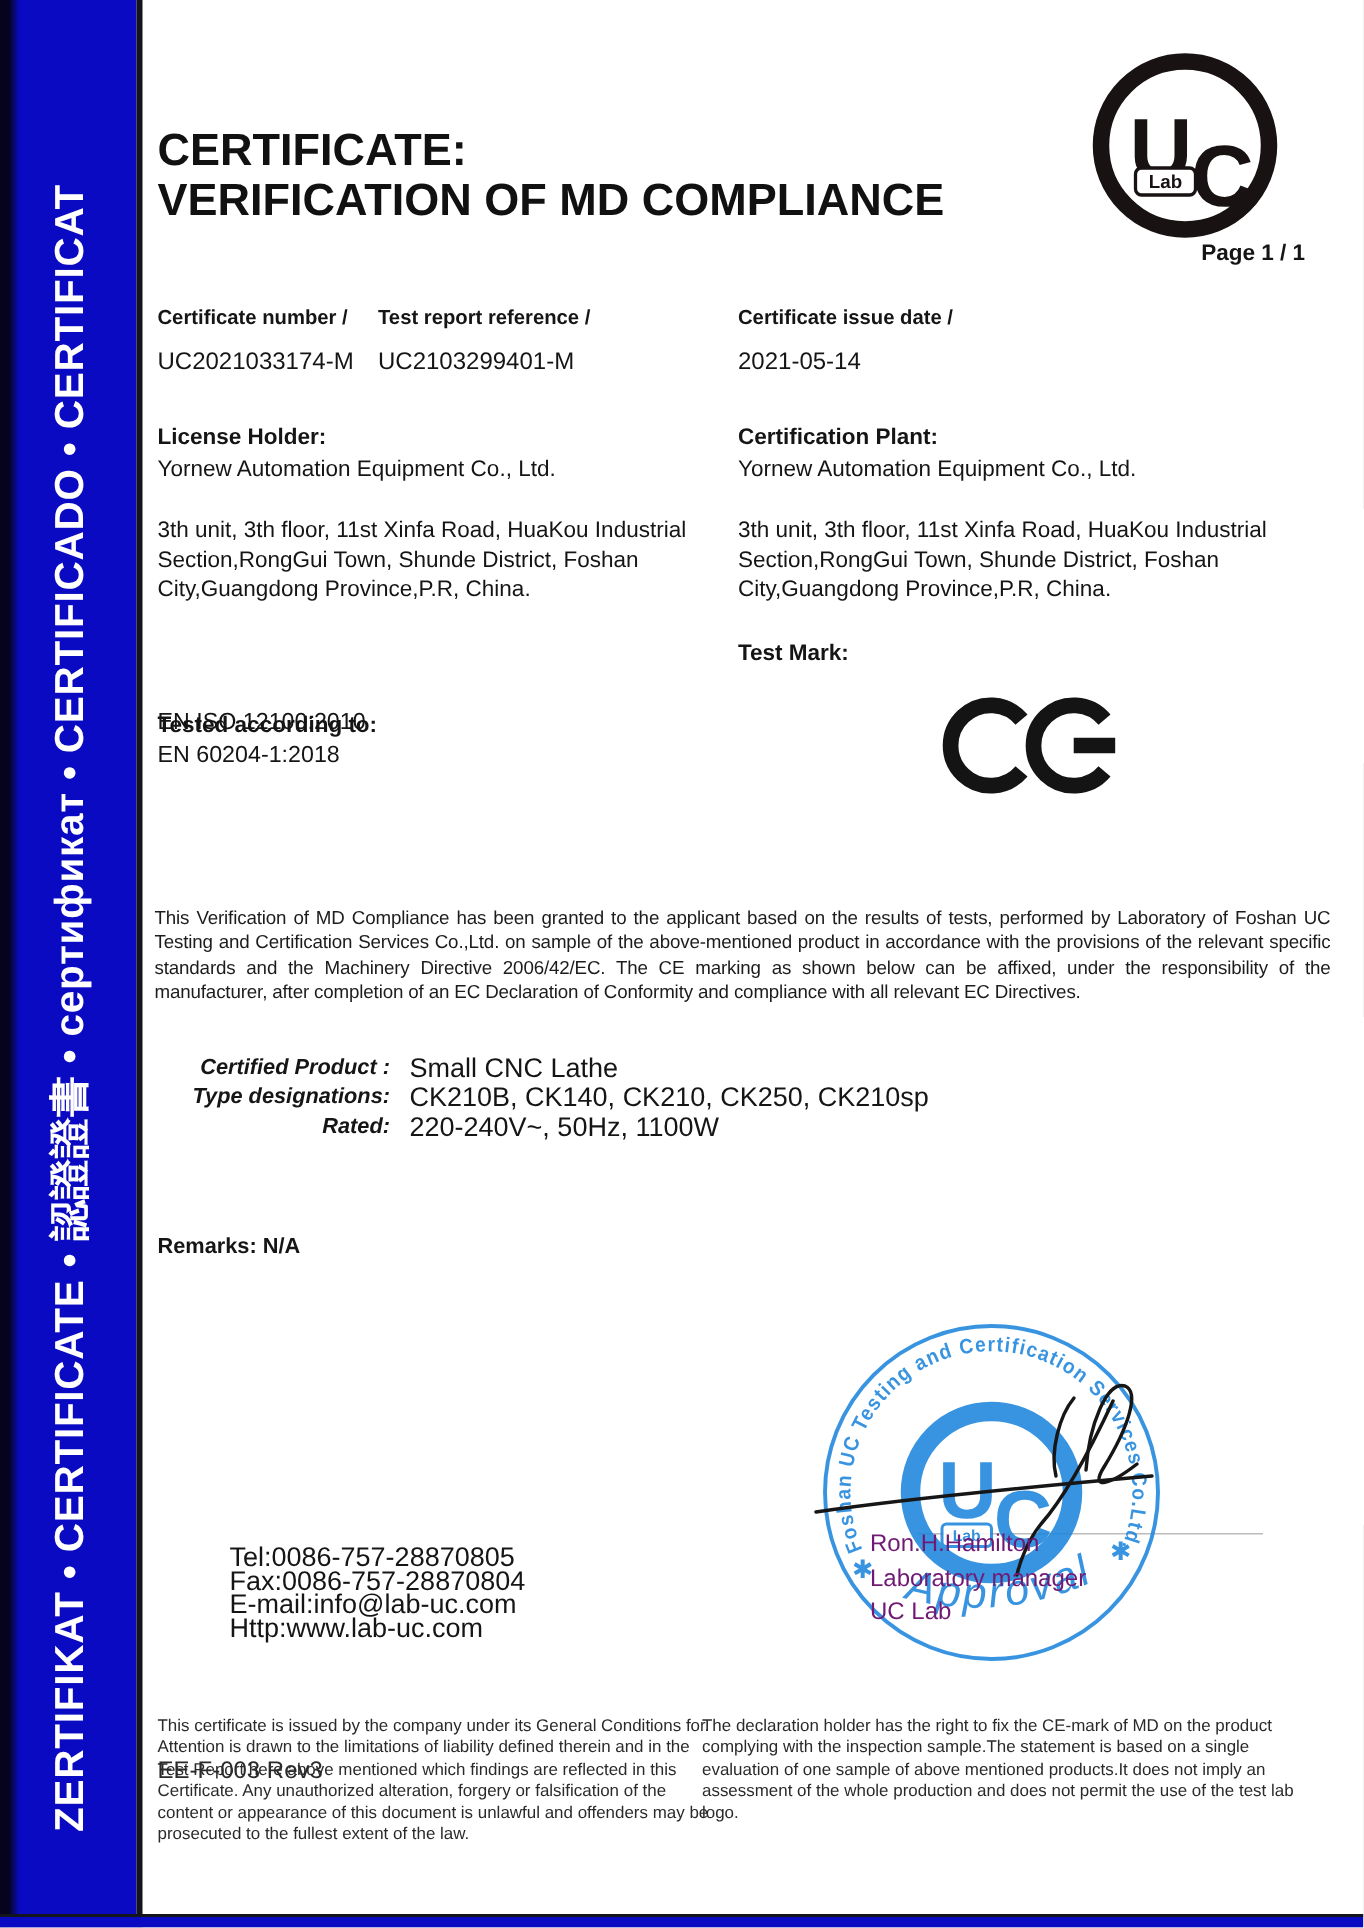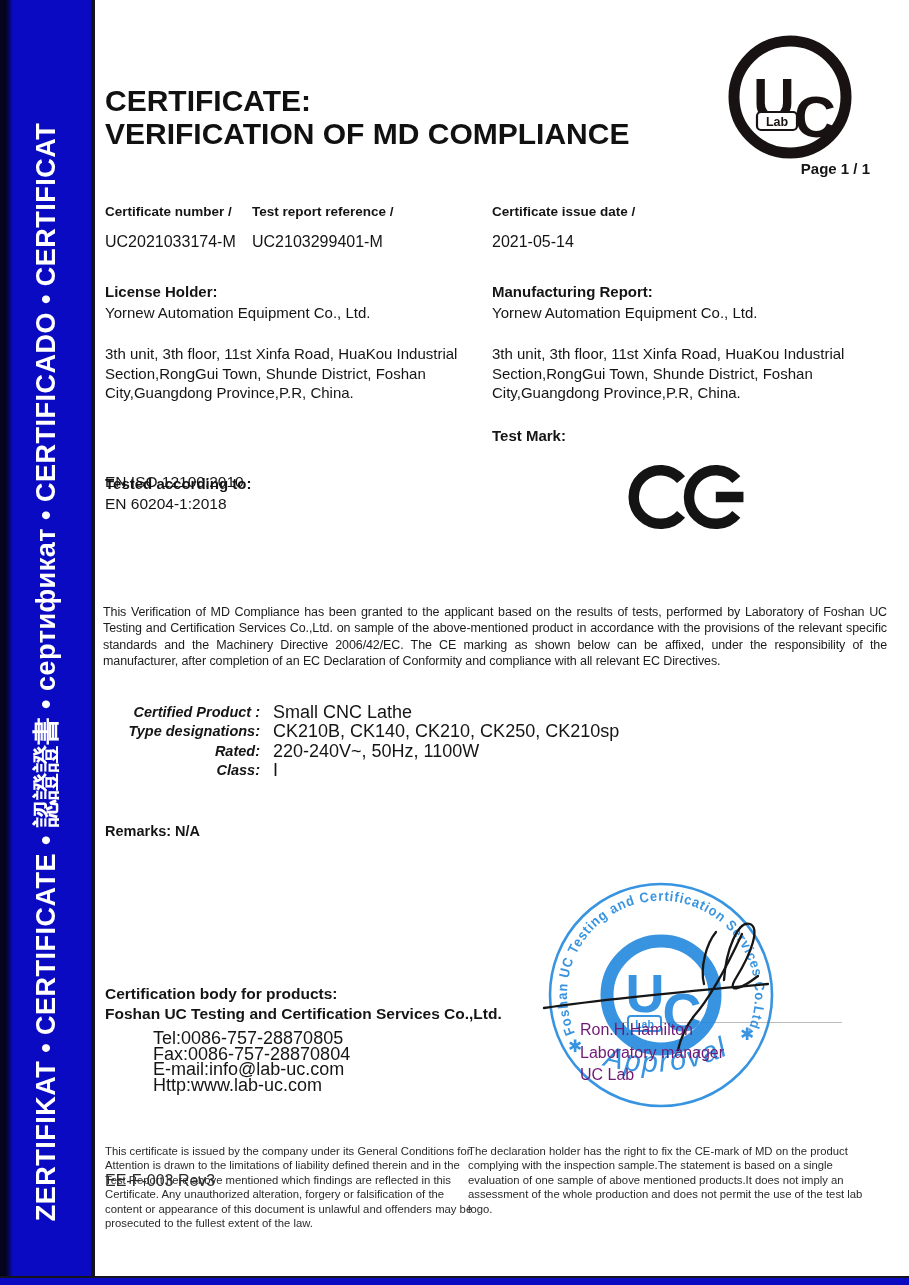--- a/index.html
+++ b/index.html
@@ -56,21 +56,21 @@
 
   <div class="abs meta-label" style="left:105px;top:204px;">Certificate number /</div>
   <div class="abs meta-label" style="left:252px;top:204px;">Test report reference /</div>
   <div class="abs meta-label" style="left:492px;top:204px;">Certificate issue date /</div>
 
   <div class="abs meta-value" style="left:105px;top:233px;">UC2021033174-M</div>
   <div class="abs meta-value" style="left:252px;top:233px;">UC2103299401-M</div>
   <div class="abs meta-value" style="left:492px;top:233px;">2021-05-14</div>
 
   <div class="abs sec-label" style="left:105px;top:283px;">License Holder:</div>
-  <div class="abs sec-label" style="left:492px;top:283px;">Manufacturing Report:</div>
+  <div class="abs sec-label" style="left:492px;top:283px;">Certification Plant:</div>
   <div class="abs body-text" style="left:105px;top:303px;">Yornew Automation Equipment Co., Ltd.</div>
   <div class="abs body-text" style="left:492px;top:303px;">Yornew Automation Equipment Co., Ltd.</div>
 
   <div class="abs body-text" style="left:105px;top:344px;width:380px;">3th unit, 3th floor, 11st Xinfa Road, HuaKou Industrial Section,RongGui Town, Shunde District, Foshan City,Guangdong Province,P.R, China.</div>
   <div class="abs body-text" style="left:492px;top:344px;width:392px;">3th unit, 3th floor, 11st Xinfa Road, HuaKou Industrial Section,RongGui Town, Shunde District, Foshan City,Guangdong Province,P.R, China.</div>
 
   <div class="abs sec-label" style="left:105px;top:427px;margin-top:48px;">Tested according to:</div>
   <div class="abs sec-label" style="left:492px;top:427px;">Test Mark:</div>
 
   <div class="abs standards" style="left:105px;top:471px;">
@@ -95,24 +95,20 @@
       <div class="prod-label">Certified Product :</div>
       <div class="prod-value">Small CNC Lathe</div>
     </div>
     <div class="prod-row">
       <div class="prod-label">Type designations:</div>
       <div class="prod-value">CK210B, CK140, CK210, CK250, CK210sp</div>
     </div>
     <div class="prod-row">
       <div class="prod-label">Rated:</div>
       <div class="prod-value">220-240V~, 50Hz, 1100W</div>
-    </div>
-    <div class="prod-row">
-      <div class="prod-label">Class:</div>
-      <div class="prod-value">I</div>
     </div>
   </div>
 
   <div class="abs b" style="left:105px;top:823px;font-size:14.5px;">Remarks: N/A</div>
 
   <div class="sig-line"></div>
 
   <div class="abs" style="left:542px;top:876px;opacity:0.88;">
     <svg width="238" height="238" viewBox="0 0 238 238">
       <defs>
@@ -146,24 +142,20 @@
       </g>
     </svg>
   </div>
 
   <div class="abs sig-name" style="left:580px;top:1019px;">
     <div>Ron.H.Hamilton</div>
     <div>Laboratory manager</div>
     <div>UC Lab</div>
   </div>
 
-  <div class="abs" style="left:105px;top:984px;width:470px;font-size:15.5px;font-weight:bold;line-height:20px;">
-    <div>Certification body for products:</div>
-    <div>Foshan UC Testing and Certification Services Co.,Ltd.</div>
-  </div>
 
   <div class="abs contacts" style="left:105px;top:1031px;">
     <div>Tel:0086-757-28870805</div>
     <div>Fax:0086-757-28870804</div>
     <div>E-mail:info@lab-uc.com</div>
     <div>Http:www.lab-uc.com</div>
   </div>
 
   <div class="abs disclaimer" style="left:105px;top:1144px;width:370px;">This certificate is issued by the company under its General Conditions for. Attention is drawn to the limitations of liability defined therein and in the Test Report here above mentioned which findings are reflected in this Certificate. Any unauthorized alteration, forgery or falsification of the content or appearance of this document is unlawful and offenders may be prosecuted to the fullest extent of the law.</div>
   <div class="abs disclaimer" style="left:468px;top:1144px;width:398px;">The declaration holder has the right to fix the CE-mark of MD on the product complying with the inspection sample.The statement is based on a single evaluation of one sample of above mentioned products.It does not imply an assessment of the whole production and does not permit the use of the test lab logo.</div>

